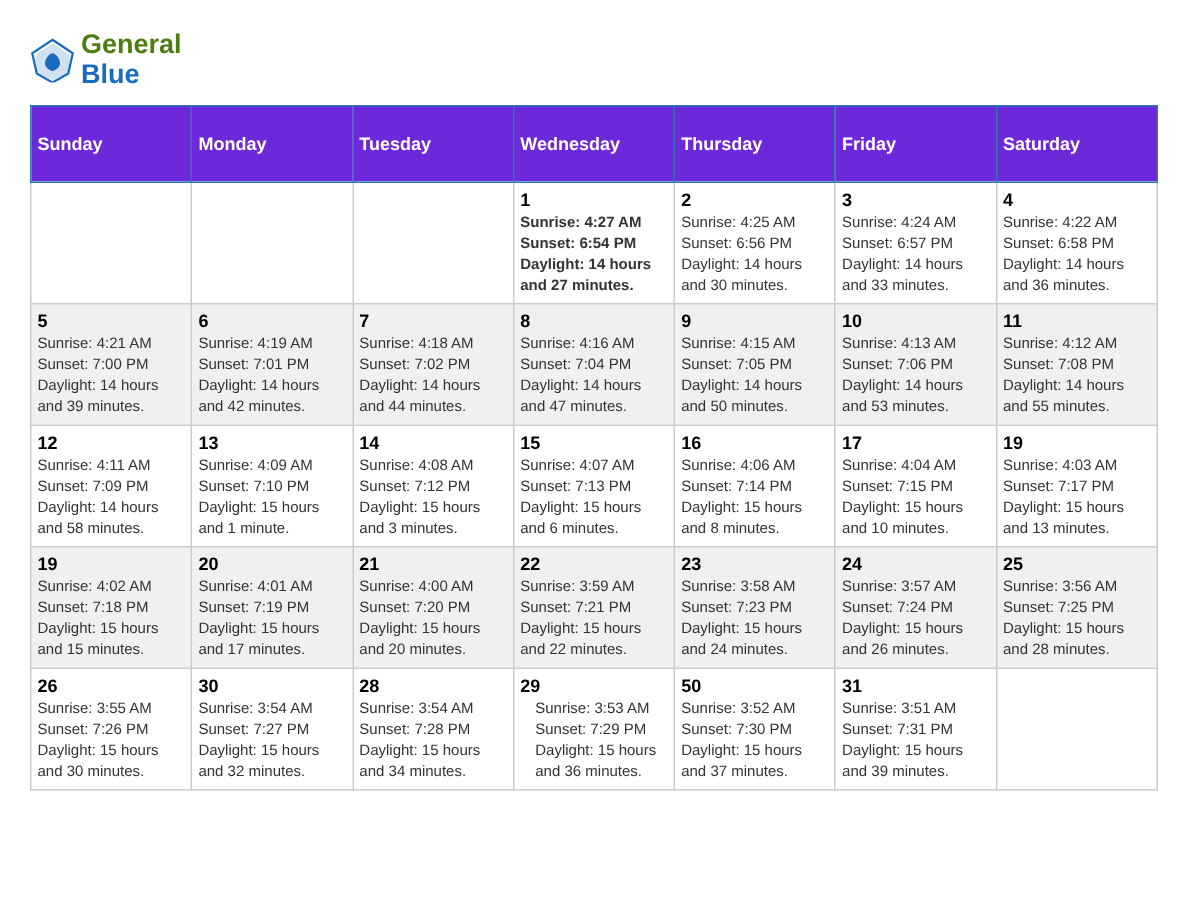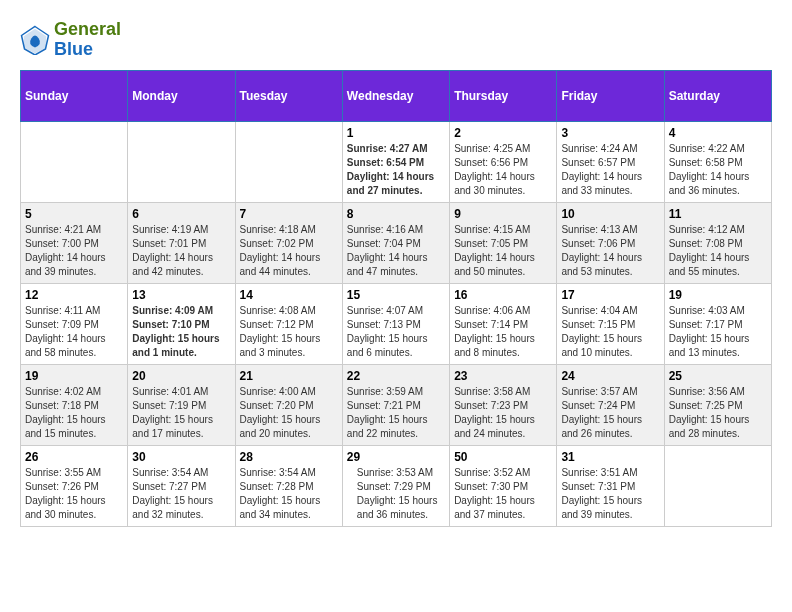--- a/index.html
+++ b/index.html
@@ -205,21 +205,21 @@
       <tr>
         <td>
           <span class="day-num">12</span>
           <div class="day-info" style="white-space: pre-line;">Sunrise: 4:11 AM
 Sunset: 7:09 PM
 Daylight: 14 hours
 and 58 minutes.</div>
         </td>
         <td>
           <span class="day-num">13</span>
-          <div class="day-info" style="white-space: pre-line; font-weight: bold;">Sunrise: 4:09 AM
+          <div class="day-info" style="white-space: pre-line;">Sunrise: 4:09 AM
 Sunset: 7:10 PM
 Daylight: 15 hours
 and 1 minute.</div>
         </td>
         <td>
           <span class="day-num">14</span>
           <div class="day-info" style="white-space: pre-line;">Sunrise: 4:08 AM
 Sunset: 7:12 PM
 Daylight: 15 hours
 and 3 minutes.</div>

